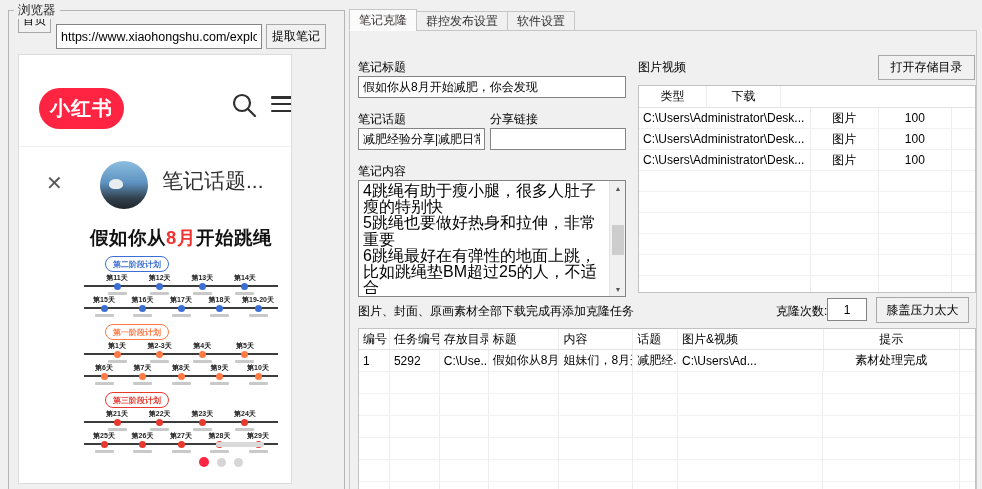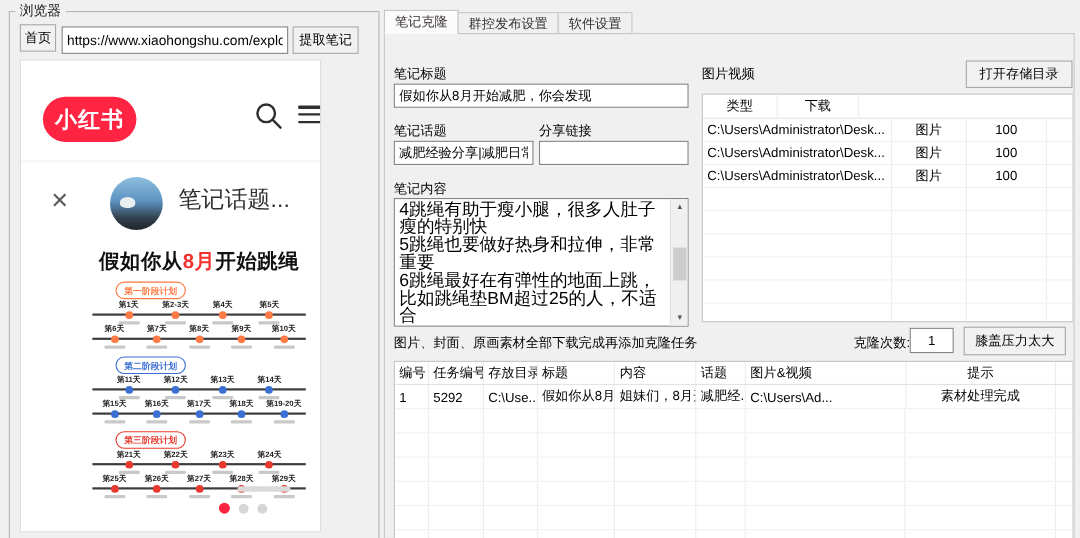--- a/index.html
+++ b/index.html
@@ -17,21 +17,21 @@
   .btn {
     background:#f1f1f1; border:1px solid #a8a8a8; font-size:12px;
     display:flex; align-items:center; justify-content:center; cursor:default;
     color:#000;
   }
   .txt {
     background:#fff; border:1px solid #848484; font-size:12px; padding:0 4px;
     font-family:"Liberation Sans","DejaVu Sans",sans-serif; color:#000;
     white-space:nowrap; overflow:hidden;
   }
-  .home-btn { left:18px; top:22px; width:33px; height:25px; }
+  .home-btn { left:18px; top:8px; width:33px; height:25px; }
   .url-input { left:56px; top:24px; width:206px; height:25px; font-size:12.5px; }
   .extract-btn { left:266px; top:24px; width:60px; height:25px; }
 
   
   .webview { left:18px; top:54px; width:274px; height:430px; background:#fff; border:1px solid #dcdcdc; overflow:hidden; }
   .xhs-logo { left:20px; top:33px; width:85px; height:41px; border-radius:21px;
     display:flex; align-items:center; justify-content:center; color:#fff; font-weight:bold;
     font-size:20px; letter-spacing:1px; }
   .search-icon { left:211px; top:36px; width:28px; height:28px; }
   .menu-icon { left:252px; top:41px; width:21px; height:16px; display:flex; flex-direction:column; justify-content:space-between; }
@@ -136,20 +136,70 @@
   <div class="abs hdr-divider"></div>
 
   <div class="abs close-x">✕</div>
   <div class="abs avatar"></div>
   <div class="abs username">笔记话题...</div>
   <div class="abs follow-circle" style="background:#ff2442;"></div>
 
   <div class="abs post">
     <div class="post-title"><span>假如你从</span><span style="color:#f3312e">8月</span><span>开始跳绳</span></div>
     <div>
+        <div class="stage"><div class="stage-badge" style="color: rgb(59, 111, 212); border-color: rgb(59, 111, 212);">第二阶段计划</div><div class="tl-row n4">
+            <div class="tl-line"></div>
+            <div class="tl-item">
+              <div class="tl-day">第11天</div>
+              <div class="tl-dot" style="background: rgb(59, 111, 212);"></div>
+              <div class="tl-bar"></div>
+            </div>
+            <div class="tl-item">
+              <div class="tl-day">第12天</div>
+              <div class="tl-dot" style="background: rgb(59, 111, 212);"></div>
+              <div class="tl-bar"></div>
+            </div>
+            <div class="tl-item">
+              <div class="tl-day">第13天</div>
+              <div class="tl-dot" style="background: rgb(59, 111, 212);"></div>
+              <div class="tl-bar"></div>
+            </div>
+            <div class="tl-item">
+              <div class="tl-day">第14天</div>
+              <div class="tl-dot" style="background: rgb(59, 111, 212);"></div>
+              <div class="tl-bar"></div>
+            </div>
+          </div><div class="tl-row n5">
+            <div class="tl-line"></div>
+            <div class="tl-item">
+              <div class="tl-day">第15天</div>
+              <div class="tl-dot" style="background: rgb(59, 111, 212);"></div>
+              <div class="tl-bar"></div>
+            </div>
+            <div class="tl-item">
+              <div class="tl-day">第16天</div>
+              <div class="tl-dot" style="background: rgb(59, 111, 212);"></div>
+              <div class="tl-bar"></div>
+            </div>
+            <div class="tl-item">
+              <div class="tl-day">第17天</div>
+              <div class="tl-dot" style="background: rgb(59, 111, 212);"></div>
+              <div class="tl-bar"></div>
+            </div>
+            <div class="tl-item">
+              <div class="tl-day">第18天</div>
+              <div class="tl-dot" style="background: rgb(59, 111, 212);"></div>
+              <div class="tl-bar"></div>
+            </div>
+            <div class="tl-item">
+              <div class="tl-day">第19-20天</div>
+              <div class="tl-dot" style="background: rgb(59, 111, 212);"></div>
+              <div class="tl-bar"></div>
+            </div>
+          </div></div>
         <div class="stage"><div class="stage-badge" style="color: rgb(255, 122, 69); border-color: rgb(255, 122, 69);">第一阶段计划</div><div class="tl-row n4">
             <div class="tl-line"></div>
             <div class="tl-item">
               <div class="tl-day">第1天</div>
               <div class="tl-dot" style="background: rgb(255, 122, 69);"></div>
               <div class="tl-bar"></div>
             </div>
             <div class="tl-item">
               <div class="tl-day">第2-3天</div>
               <div class="tl-dot" style="background: rgb(255, 122, 69);"></div>
@@ -183,70 +233,20 @@
               <div class="tl-bar"></div>
             </div>
             <div class="tl-item">
               <div class="tl-day">第9天</div>
               <div class="tl-dot" style="background: rgb(255, 122, 69);"></div>
               <div class="tl-bar"></div>
             </div>
             <div class="tl-item">
               <div class="tl-day">第10天</div>
               <div class="tl-dot" style="background: rgb(255, 122, 69);"></div>
-              <div class="tl-bar"></div>
-            </div>
-          </div></div>
-        <div class="stage"><div class="stage-badge" style="color: rgb(59, 111, 212); border-color: rgb(59, 111, 212);">第二阶段计划</div><div class="tl-row n4">
-            <div class="tl-line"></div>
-            <div class="tl-item">
-              <div class="tl-day">第11天</div>
-              <div class="tl-dot" style="background: rgb(59, 111, 212);"></div>
-              <div class="tl-bar"></div>
-            </div>
-            <div class="tl-item">
-              <div class="tl-day">第12天</div>
-              <div class="tl-dot" style="background: rgb(59, 111, 212);"></div>
-              <div class="tl-bar"></div>
-            </div>
-            <div class="tl-item">
-              <div class="tl-day">第13天</div>
-              <div class="tl-dot" style="background: rgb(59, 111, 212);"></div>
-              <div class="tl-bar"></div>
-            </div>
-            <div class="tl-item">
-              <div class="tl-day">第14天</div>
-              <div class="tl-dot" style="background: rgb(59, 111, 212);"></div>
-              <div class="tl-bar"></div>
-            </div>
-          </div><div class="tl-row n5">
-            <div class="tl-line"></div>
-            <div class="tl-item">
-              <div class="tl-day">第15天</div>
-              <div class="tl-dot" style="background: rgb(59, 111, 212);"></div>
-              <div class="tl-bar"></div>
-            </div>
-            <div class="tl-item">
-              <div class="tl-day">第16天</div>
-              <div class="tl-dot" style="background: rgb(59, 111, 212);"></div>
-              <div class="tl-bar"></div>
-            </div>
-            <div class="tl-item">
-              <div class="tl-day">第17天</div>
-              <div class="tl-dot" style="background: rgb(59, 111, 212);"></div>
-              <div class="tl-bar"></div>
-            </div>
-            <div class="tl-item">
-              <div class="tl-day">第18天</div>
-              <div class="tl-dot" style="background: rgb(59, 111, 212);"></div>
-              <div class="tl-bar"></div>
-            </div>
-            <div class="tl-item">
-              <div class="tl-day">第19-20天</div>
-              <div class="tl-dot" style="background: rgb(59, 111, 212);"></div>
               <div class="tl-bar"></div>
             </div>
           </div></div>
         <div class="stage"><div class="stage-badge" style="color: rgb(232, 57, 47); border-color: rgb(232, 57, 47);">第三阶段计划</div><div class="tl-row n4">
             <div class="tl-line"></div>
             <div class="tl-item">
               <div class="tl-day">第21天</div>
               <div class="tl-dot" style="background: rgb(232, 57, 47);"></div>
               <div class="tl-bar"></div>
             </div>

